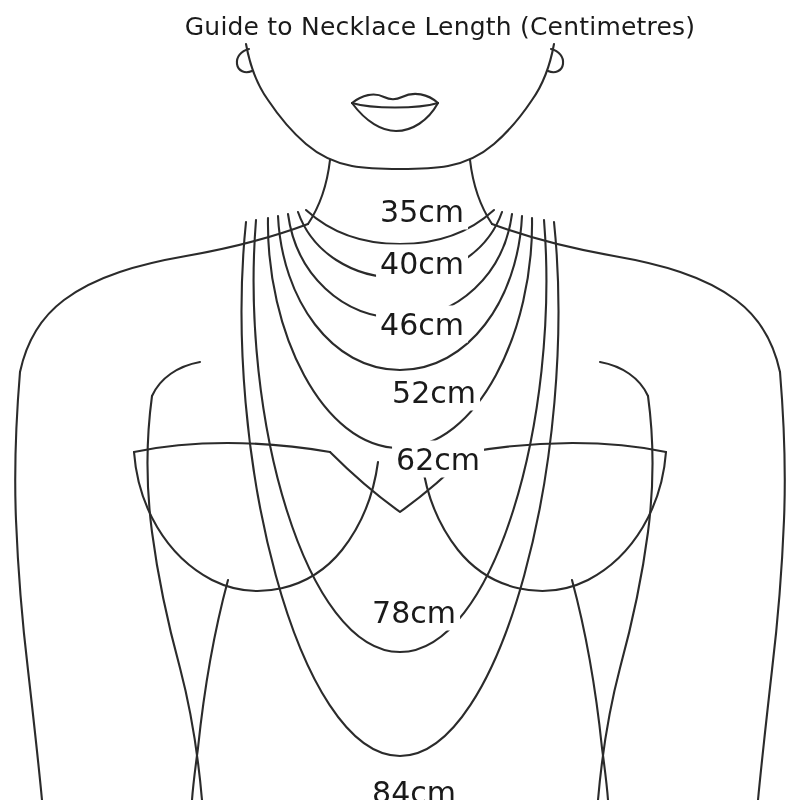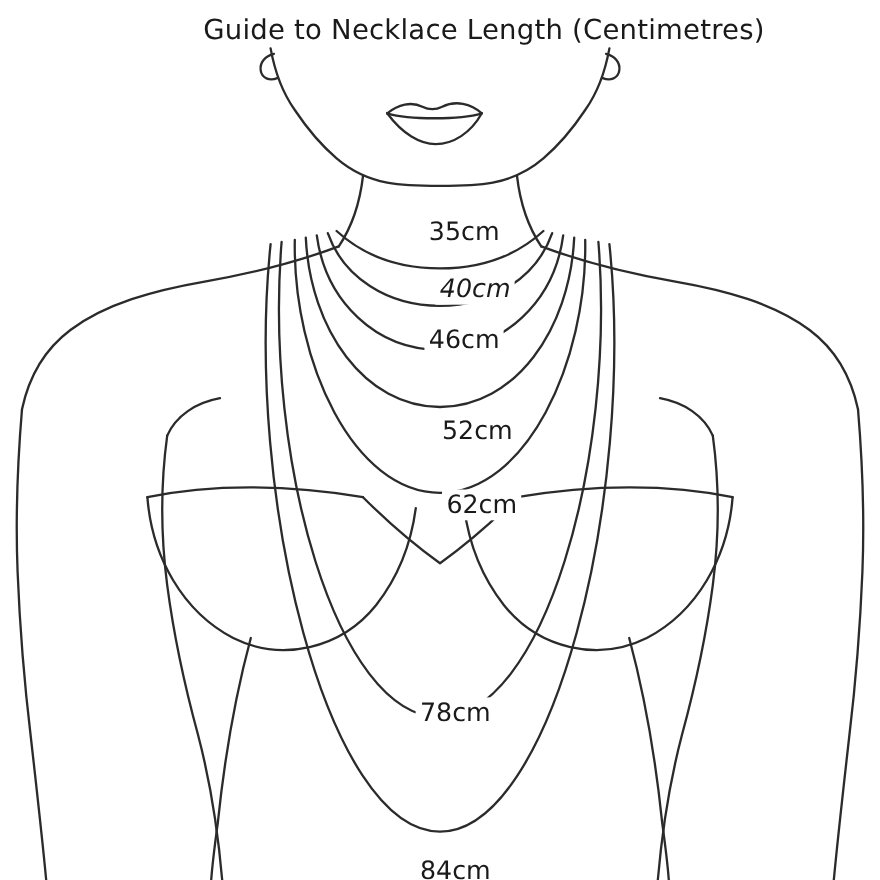--- a/index.html
+++ b/index.html
@@ -32,21 +32,21 @@
     font-family: "DejaVu Sans", sans-serif;
     margin-left: 40px;
   }
   #figure {
     position: absolute;
     top: 0;
     left: 0;
   }
   .label {
     position: absolute;
-    font-size: 23px;
+    font-size: 30px;
     color: #1a1a1a;
     background: #ffffff;
     padding: 1px 4px;
     white-space: nowrap;
     transform: translate(-50%, -50%);
     font-family: "DejaVu Sans", sans-serif;
   }
 </style>
 </head>
 <body>
@@ -105,20 +105,20 @@
       <path d="M298,212 C312,252 352,278 400,278 C448,278 488,252 502,212"></path>
       <path d="M288,214 C296,274 342,318 400,318 C458,318 504,274 512,214"></path>
       <path d="M278,216 C282,300 332,370 400,370 C468,370 518,300 522,216"></path>
       <path d="M268,218 C266,330 322,448 400,448 C478,448 534,330 532,218"></path>
       <path d="M256,220 C240,418 306,652 400,652 C494,652 560,418 544,220"></path>
       <path d="M246,222 C222,452 298,756 400,756 C502,756 578,452 554,222"></path>
     </g>
   </svg>
 
   <div class="label" style="left:422px; top:211px;">35cm</div>
-  <div class="label" style="left:432px; top:263px;font-style:italic;">40cm</div>
-  <div class="label" style="left:422px; top:309px;">46cm</div>
+  <div class="label" style="left:422px; top:263px;">40cm</div>
+  <div class="label" style="left:422px; top:324px;">46cm</div>
   <div class="label" style="left:422px; top:392px;margin-left:12px;">52cm</div>
   <div class="label" style="left:438px; top:459px;">62cm</div>
-  <div class="label" style="left:414px; top:648px;">78cm</div>
+  <div class="label" style="left:414px; top:612px;">78cm</div>
   <div class="label" style="left:414px; top:792px;">84cm</div>
 
 </div>
 
 </body></html>

